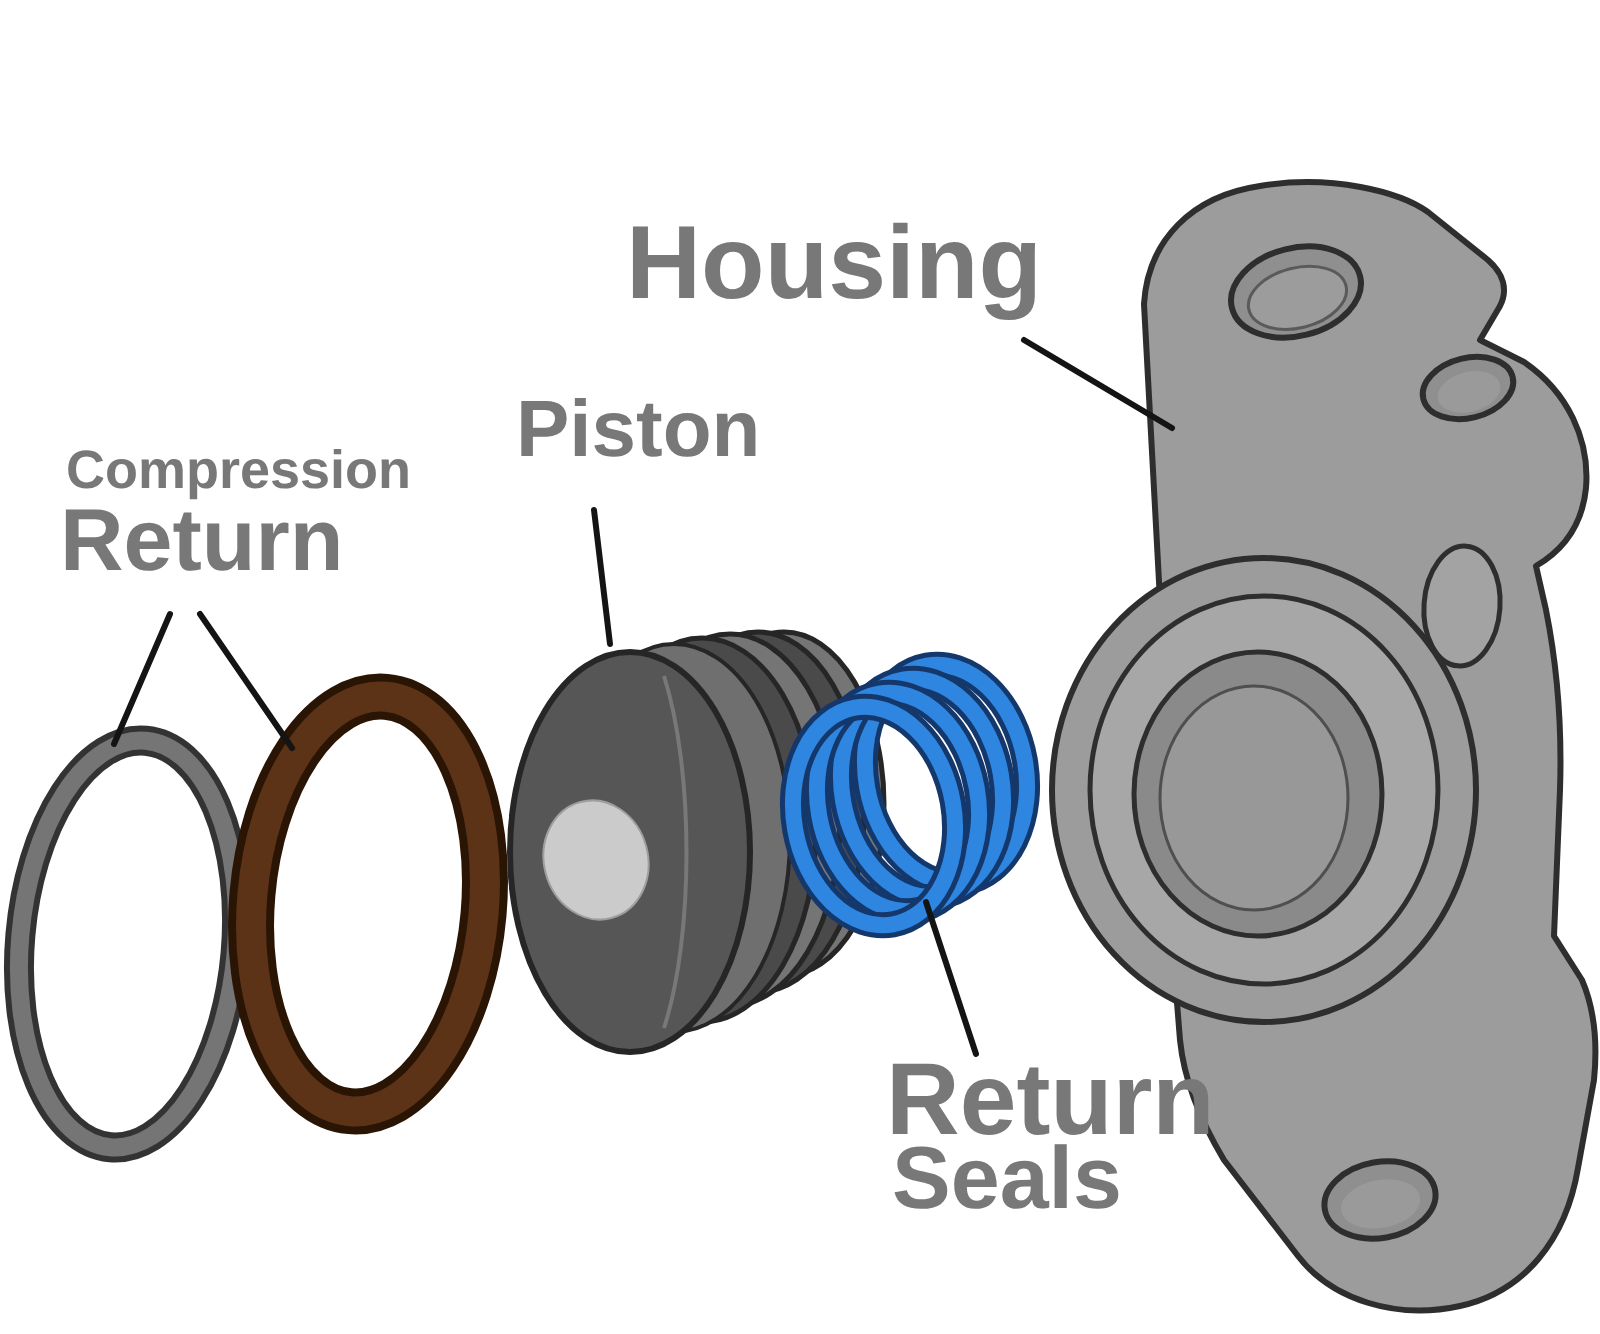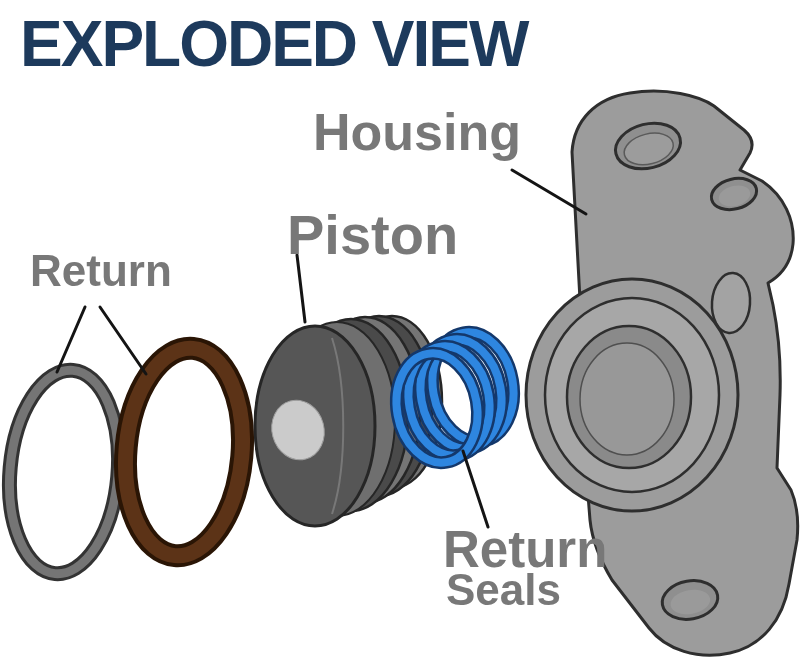--- a/index.html
+++ b/index.html
@@ -14,21 +14,21 @@
   .txt{position:absolute;white-space:nowrap;line-height:1;}
   .title{
     left:20px;top:12px;
     font-size:64px;font-weight:bold;letter-spacing:-2px;
     color:var(--c-title,#1d3a5c);
   }
   .lbl{font-weight:bold;color:var(--c-label,#787878);}
   .lbl-housing{left:313px;top:106px;font-size:52px;}
   .lbl-compression{left:33px;top:222px;font-size:27px;}
   .lbl-seals{left:30px;top:249px;font-size:44px;}
-  .lbl-piston{left:258px;top:207px;font-size:56px;margin-left:29px;}
+  .lbl-piston{left:258px;top:195px;font-size:40px;}
   .lbl-return{left:443px;top:524px;font-size:51px;}
   .lbl-spring{left:446px;top:568px;font-size:44px;}
 </style>
 </head>
 <body>
 
 <div id="stage">
 
   <svg id="diagram-svg" width="800" height="667" viewBox="0 0 800 667" aria-label="EXPLODED VIEW">
 
@@ -121,20 +121,20 @@
 
     <g style="stroke:var(--c-leader,#141414);stroke-width:3;stroke-linecap:round;">
       <line x1="85" y1="307" x2="57" y2="372"></line>
       <line x1="100" y1="307" x2="146" y2="374"></line>
       <line x1="297" y1="255" x2="305" y2="322"></line>
       <line x1="512" y1="170" x2="586" y2="214"></line>
       <line x1="488" y1="527" x2="463" y2="451"></line>
     </g>
   </svg>
 
-  <div class="txt title">EXPLODED VIEW</div>
 
   <div class="txt lbl lbl-housing">Housing</div>
+  <div class="txt lbl lbl-compression">Compression</div>
   <div class="txt lbl lbl-seals">Return</div>
   <div class="txt lbl lbl-piston">Piston</div>
   <div class="txt lbl lbl-return">Return</div>
   <div class="txt lbl lbl-spring">Seals</div>
 </div>
 
 </body></html>

